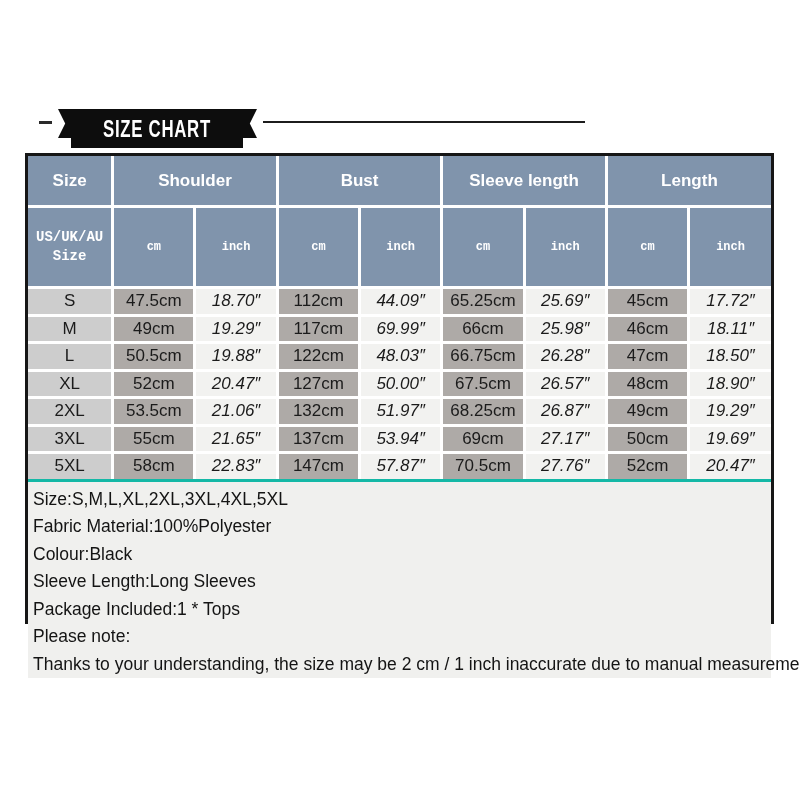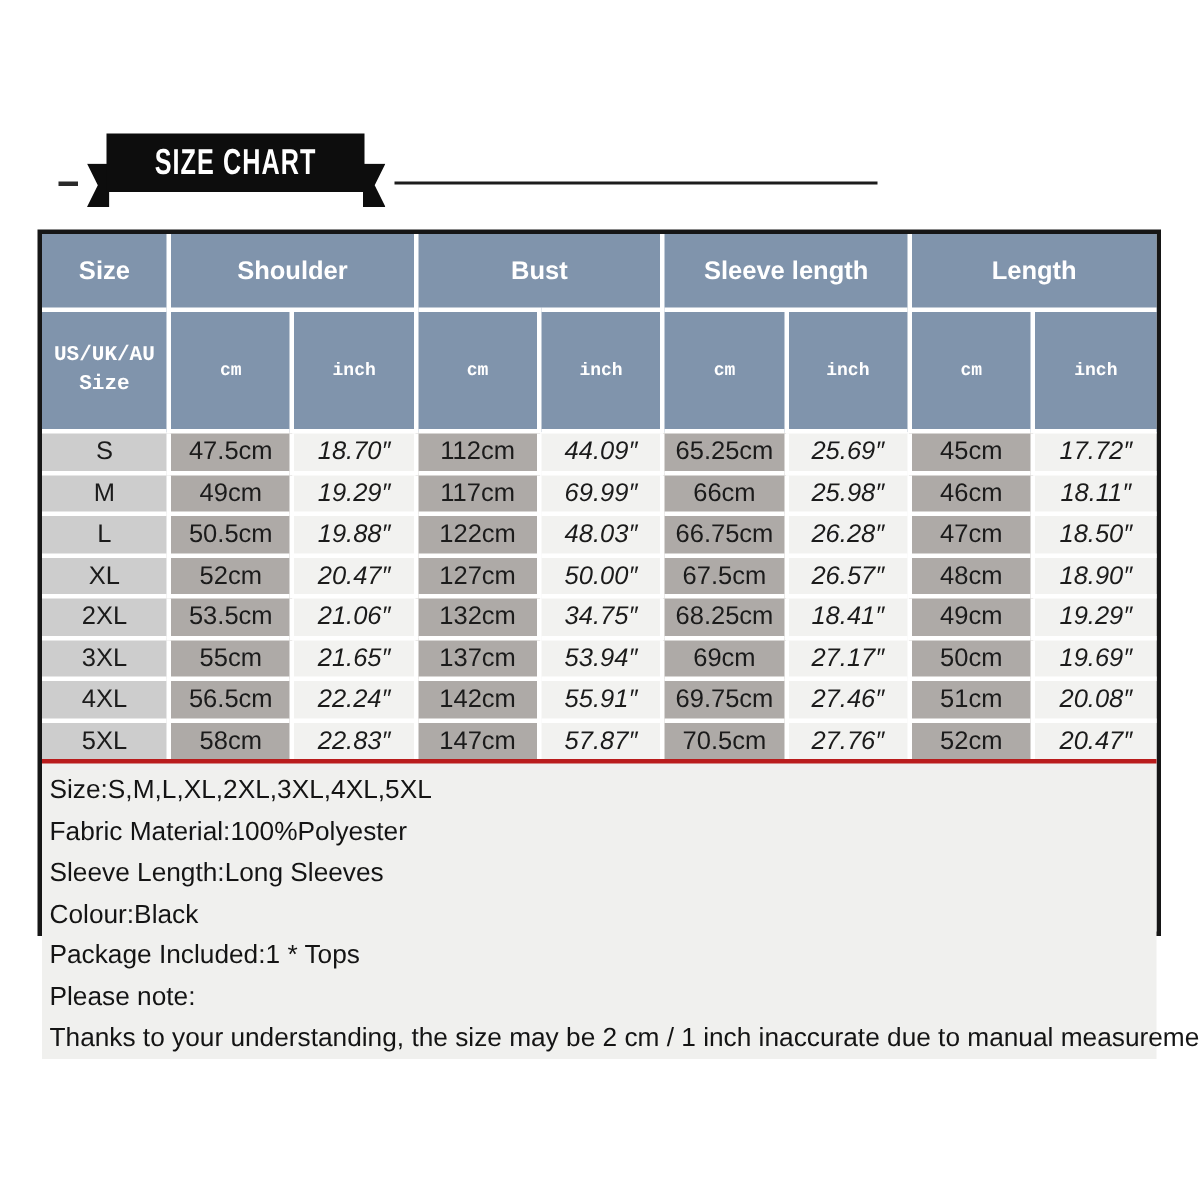--- a/index.html
+++ b/index.html
@@ -32,21 +32,21 @@
   .ribbon-tail.left {
     left: 58px;
     clip-path: polygon(0 0, 100% 0, 100% 100%, 0 100%, 48% 50%);
   }
   .ribbon-tail.right {
     left: 242px;
     clip-path: polygon(0 0, 100% 0, 52% 50%, 100% 100%, 0 100%);
   }
   .ribbon-box {
     position: absolute;
-    left: 71px; top: 89px;
+    left: 71px; top: 109px;
     width: 172px; height: 39px;
     background: #0d0d0d;
     display: flex;
     align-items: center;
     justify-content: center;
   }
   .ribbon-box .ribbon-title {
     color: #ffffff;
     font-size: 24px;
     font-weight: bold;
@@ -118,21 +118,21 @@
     color: #1b1b1b;
     white-space: nowrap;
   }
   .size-table td.c-size  { background: var(--size-col-bg); }
   .size-table td.c-cm    { background: var(--cm-col-bg); }
   .size-table td.c-inch  { background: var(--inch-col-bg); font-style: italic; }
 
   
   .notes {
     flex: 1;
-    border-top: 3px solid #b91c1c;
+    border-top: 3px solid #14b8a6;
     background: var(--notes-bg);
     padding: 4px 24px 0 5px;
   }
   .note-line {
     font-size: 17.5px;
     color: #141414;
     line-height: 27.5px;
     white-space: nowrap;
   }
 </style>
@@ -226,66 +226,55 @@
             <td class="c-cm">67.5cm</td>
             <td class="c-inch">26.57″</td>
             <td class="c-cm">48cm</td>
             <td class="c-inch">18.90″</td>
           </tr>
           <tr>
             <td class="c-size">2XL</td>
             <td class="c-cm">53.5cm</td>
             <td class="c-inch">21.06″</td>
             <td class="c-cm">132cm</td>
-            <td class="c-inch">34.75″</td>
+            <td class="c-inch">51.97″</td>
             <td class="c-cm">68.25cm</td>
-            <td class="c-inch">18.41″</td>
+            <td class="c-inch">26.87″</td>
             <td class="c-cm">49cm</td>
             <td class="c-inch">19.29″</td>
           </tr>
           <tr>
             <td class="c-size">3XL</td>
             <td class="c-cm">55cm</td>
             <td class="c-inch">21.65″</td>
             <td class="c-cm">137cm</td>
             <td class="c-inch">53.94″</td>
             <td class="c-cm">69cm</td>
             <td class="c-inch">27.17″</td>
             <td class="c-cm">50cm</td>
             <td class="c-inch">19.69″</td>
           </tr>
           <tr>
-            <td class="c-size">4XL</td>
-            <td class="c-cm">56.5cm</td>
-            <td class="c-inch">22.24″</td>
-            <td class="c-cm">142cm</td>
-            <td class="c-inch">55.91″</td>
-            <td class="c-cm">69.75cm</td>
-            <td class="c-inch">27.46″</td>
-            <td class="c-cm">51cm</td>
-            <td class="c-inch">20.08″</td>
-          </tr>
-          <tr>
             <td class="c-size">5XL</td>
             <td class="c-cm">58cm</td>
             <td class="c-inch">22.83″</td>
             <td class="c-cm">147cm</td>
             <td class="c-inch">57.87″</td>
             <td class="c-cm">70.5cm</td>
             <td class="c-inch">27.76″</td>
             <td class="c-cm">52cm</td>
             <td class="c-inch">20.47″</td>
           </tr>
         </tbody>
     </table>
 
     <div class="notes">
       <div class="note-line">Size:S,M,L,XL,2XL,3XL,4XL,5XL</div>
       <div class="note-line">Fabric Material:100%Polyester</div>
+      <div class="note-line">Colour:Black</div>
       <div class="note-line">Sleeve Length:Long Sleeves</div>
-      <div class="note-line">Colour:Black</div>
       <div class="note-line">Package Included:1 * Tops</div>
       <div class="note-line">Please note:</div>
       <div class="note-line">Thanks to your understanding, the size may be 2 cm / 1 inch inaccurate due to manual measurements.</div>
     </div>
 
   </div>
 </div>
 
 </body></html>

